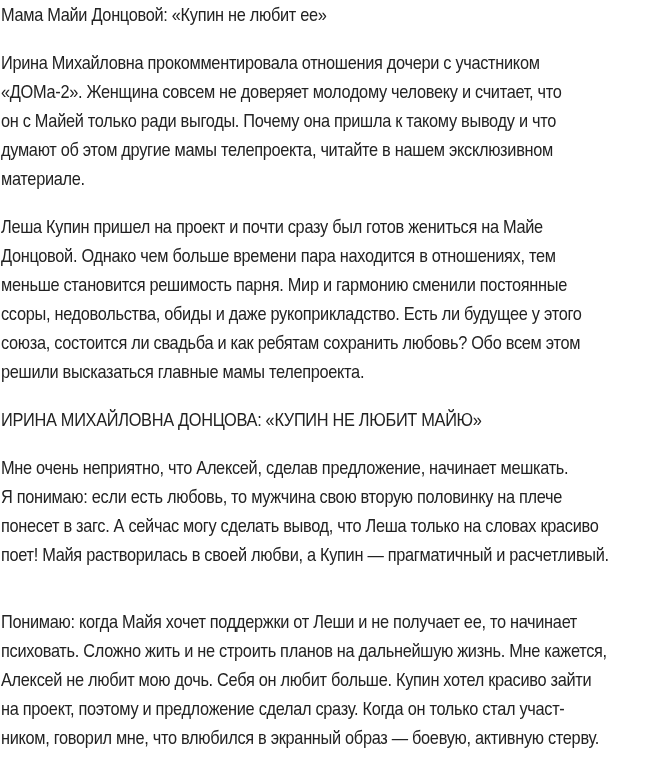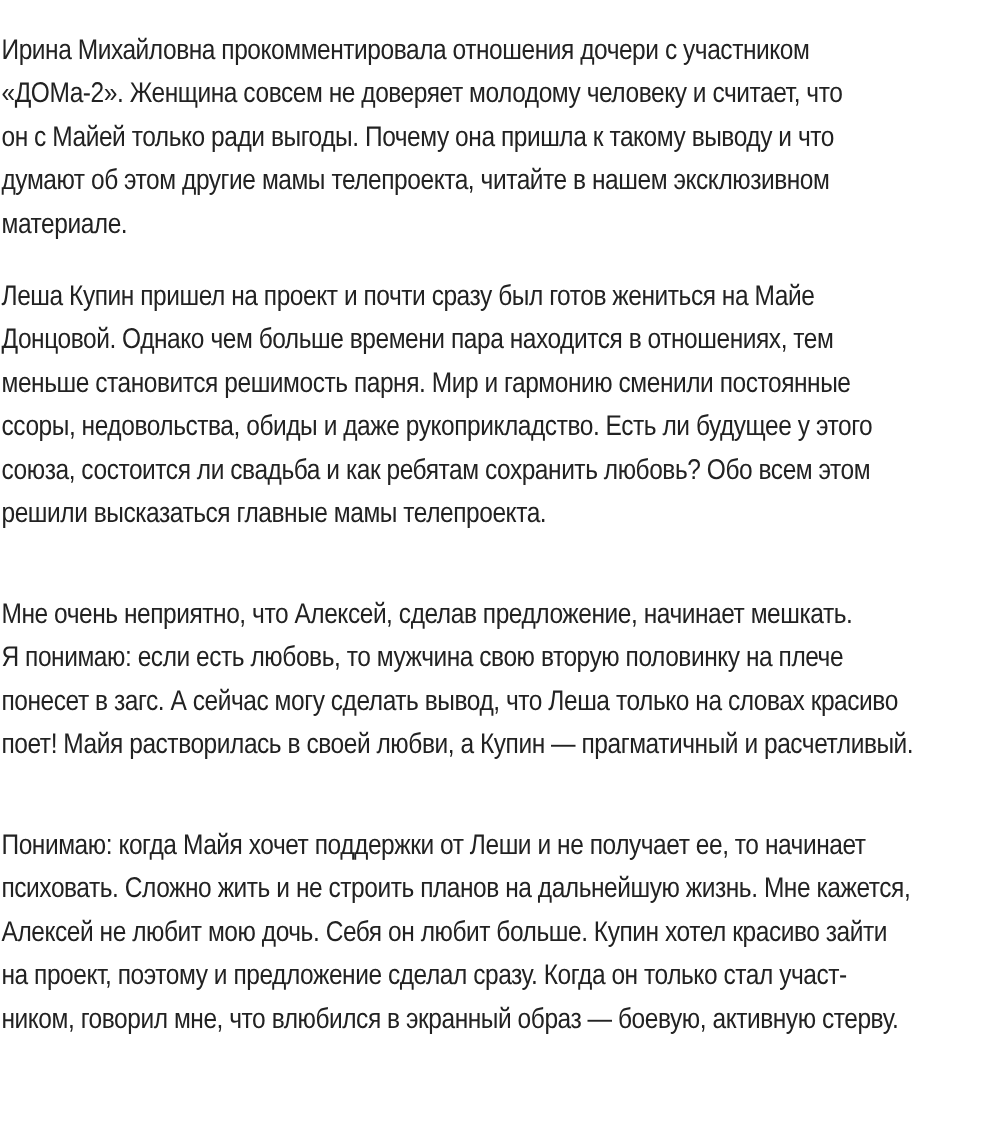--- a/index.html
+++ b/index.html
@@ -17,20 +17,23 @@
     letter-spacing: -0.35px;
   }
   .block { margin: 0; }
   .gap { height: 19px; }
   .title { margin-top: 0; }
 </style>
 </head>
 <body>
 
 <div class="article">
+  <div class="block title">
+    <span class="line" style="transform: scaleX(0.86);">Мама Майи Донцовой: «Купин не любит ее»</span>
+  </div>
   <div class="gap"></div>
 
   <div class="block">
     <span class="line" style="transform: scaleX(0.86);">Ирина Михайловна прокомментировала отношения дочери с участником</span>
     <span class="line" style="transform: scaleX(0.86);">«ДОМа-2». Женщина совсем не доверяет молодому человеку и считает, что</span>
     <span class="line" style="transform: scaleX(0.86);">он с Майей только ради выгоды. Почему она пришла к такому выводу и что</span>
     <span class="line" style="transform: scaleX(0.86);">думают об этом другие мамы телепроекта, читайте в нашем эксклюзивном</span>
     <span class="line" style="transform: scaleX(0.86);">материале.</span>
   </div>
   <div class="gap"></div>
@@ -38,20 +41,23 @@
   <div class="block">
     <span class="line" style="transform: scaleX(0.86);">Леша Купин пришел на проект и почти сразу был готов жениться на Майе</span>
     <span class="line" style="transform: scaleX(0.86);">Донцовой. Однако чем больше времени пара находится в отношениях, тем</span>
     <span class="line" style="transform: scaleX(0.86);">меньше становится решимость парня. Мир и гармонию сменили постоянные</span>
     <span class="line" style="transform: scaleX(0.86);">ссоры, недовольства, обиды и даже рукоприкладство. Есть ли будущее у этого</span>
     <span class="line" style="transform: scaleX(0.86);">союза, состоится ли свадьба и как ребятам сохранить любовь? Обо всем этом</span>
     <span class="line" style="transform: scaleX(0.86);">решили высказаться главные мамы телепроекта.</span>
   </div>
   <div class="gap"></div>
 
+  <div class="block">
+    <span class="line" style="transform: scaleX(0.86);">ИРИНА МИХАЙЛОВНА ДОНЦОВА: «КУПИН НЕ ЛЮБИТ МАЙЮ»</span>
+  </div>
   <div class="gap"></div>
 
   <div class="block">
     <span class="line" style="transform: scaleX(0.86);">Мне очень неприятно, что Алексей, сделав предложение, начинает мешкать.</span>
     <span class="line" style="transform: scaleX(0.86);">Я понимаю: если есть любовь, то мужчина свою вторую половинку на плече</span>
     <span class="line" style="transform: scaleX(0.86);">понесет в загс. А сейчас могу сделать вывод, что Леша только на словах красиво</span>
     <span class="line" style="transform: scaleX(0.86);">поет! Майя растворилась в своей любви, а Купин — прагматичный и расчетливый.</span>
   </div>
   <div class="gap"></div>
 

